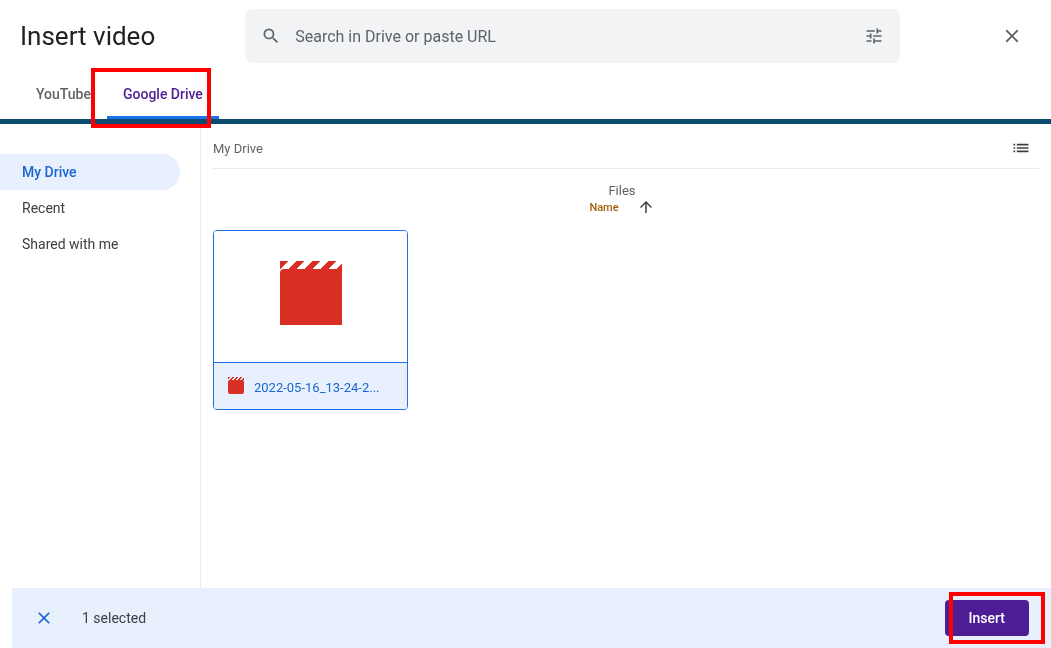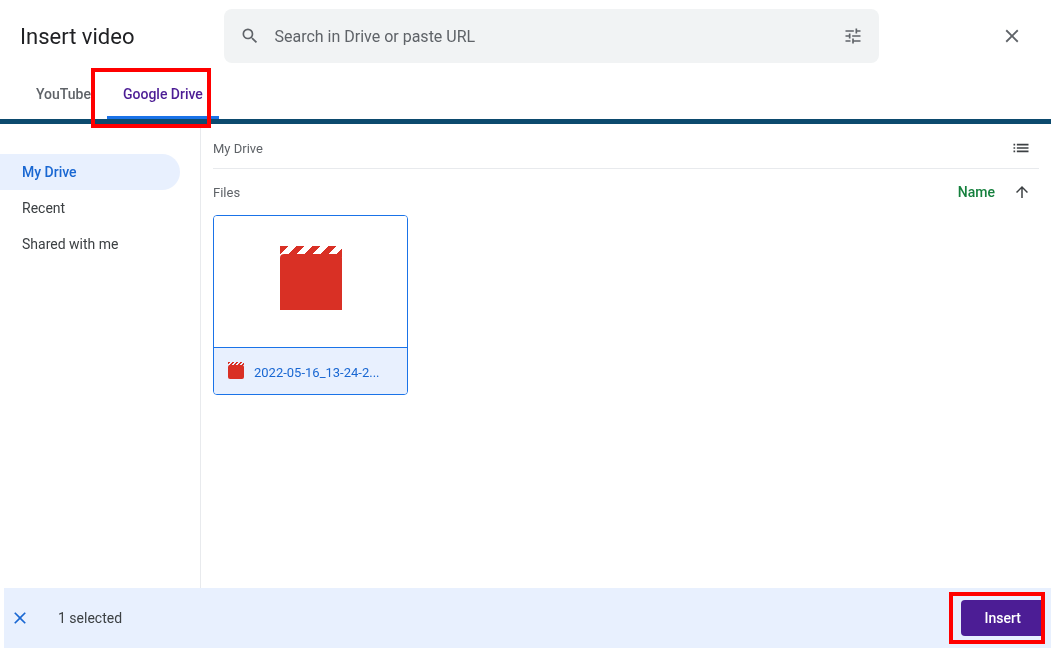--- a/index.html
+++ b/index.html
@@ -15,21 +15,21 @@
       position: relative;
       overflow: hidden;
     }
     .header {
       display: flex;
       align-items: center;
       padding: 12px 20px;
       height: 72px;
     }
     .title {
-      font-size: 22px;
+      font-size: 26px;
       color: #202124;
       margin-right: 90px;
       font-weight: 400;
     }
     .search-bar {
       display: flex;
       align-items: center;
       background: #f1f3f4;
       border-radius: 8px;
       height: 54px;
@@ -128,33 +128,34 @@
     }
     .list-icon {
       color: #3c4043;
       display: flex;
     }
     .files-header {
       display: flex;
       align-items: center;
       justify-content: space-between;
       padding: 14px 8px 10px 0;
+      flex-direction: column;
     }
     .files-label {
       font-size: 13px;
       color: #5f6368;
     }
     .sort-controls {
       display: flex;
       align-items: center;
       gap: 18px;
     }
     .sort-name {
-      font-size: 14px;
-      color: #15803d;
+      font-size: 11px;
+      color: #a16207;
       font-weight: 500;
     }
     .sort-arrow {
       color: #3c4043;
       display: flex;
     }
     .files-grid {
       padding-top: 4px;
     }
     .file-thumb {
@@ -219,27 +220,27 @@
     .file-name {
       font-size: 13px;
       color: #1967d2;
       white-space: nowrap;
       overflow: hidden;
       text-overflow: ellipsis;
     }
     .footer {
       position: absolute;
       bottom: 0;
-      left: 4px;
+      left: 12px;
       right: 0;
       height: 60px;
       background: #e8f0fe;
       display: flex;
       align-items: center;
-      padding: 0 6px;
+      padding: 0 22px;
     }
     .footer-close {
       color: #1967d2;
       display: flex;
       cursor: pointer;
       margin-right: 28px;
     }
     .selected-text {
       font-size: 14px;
       color: #3c4043;

